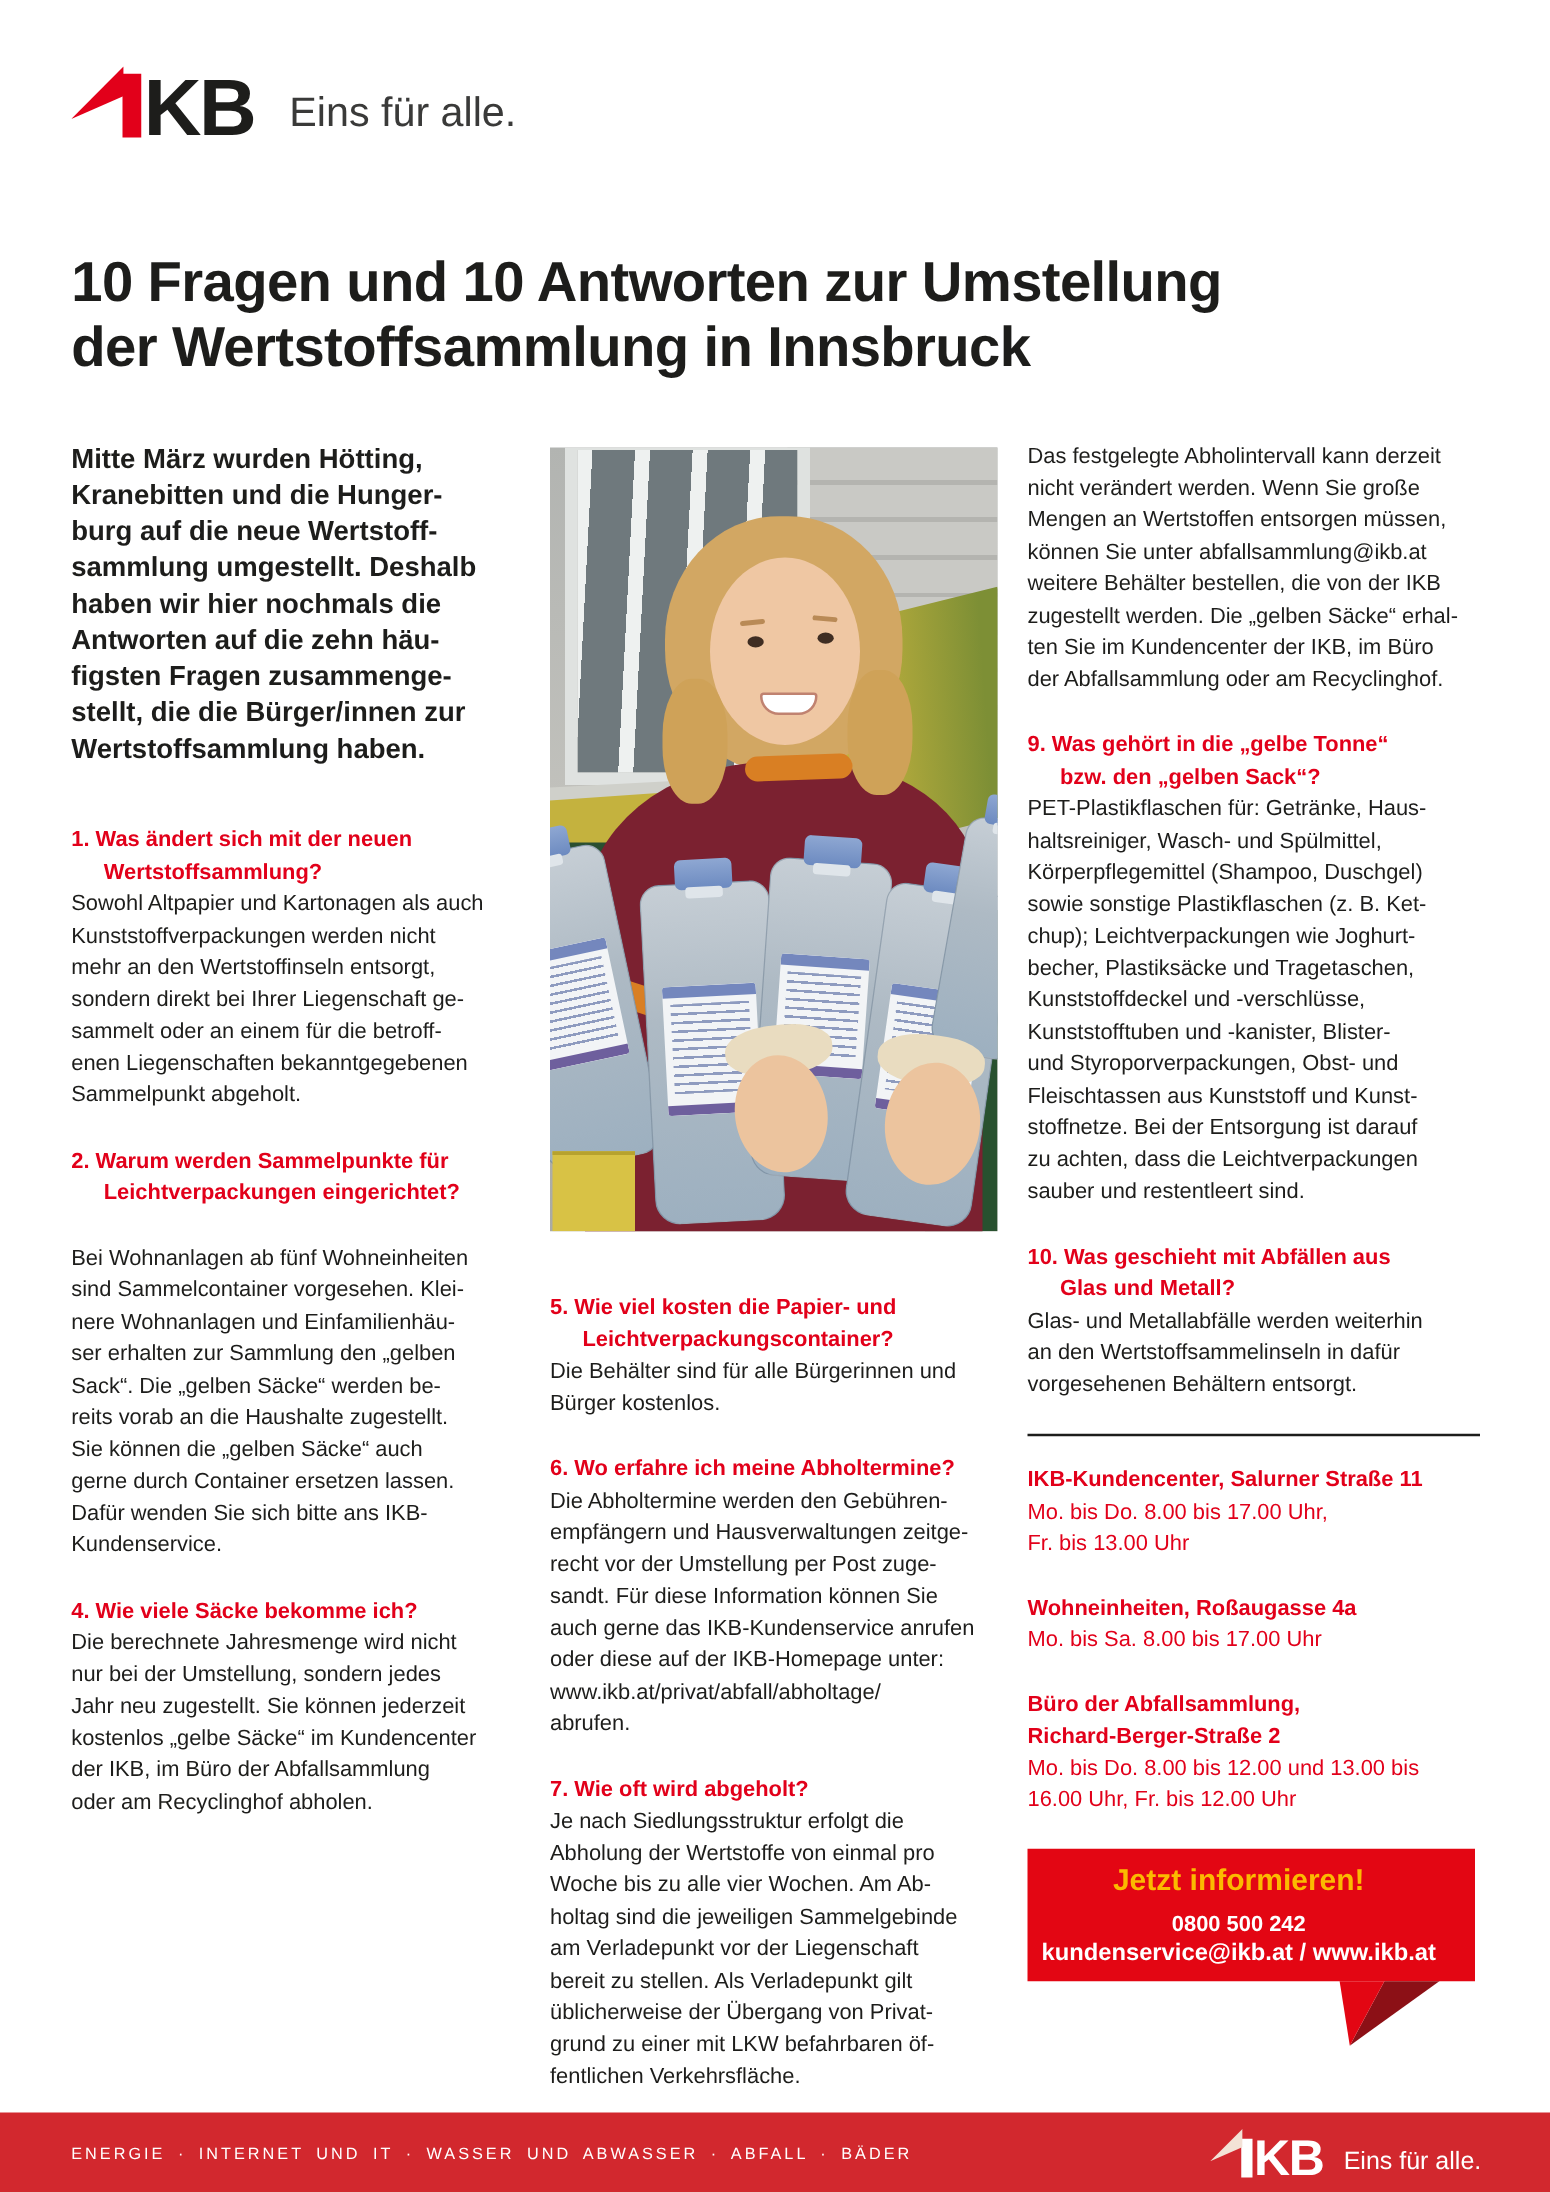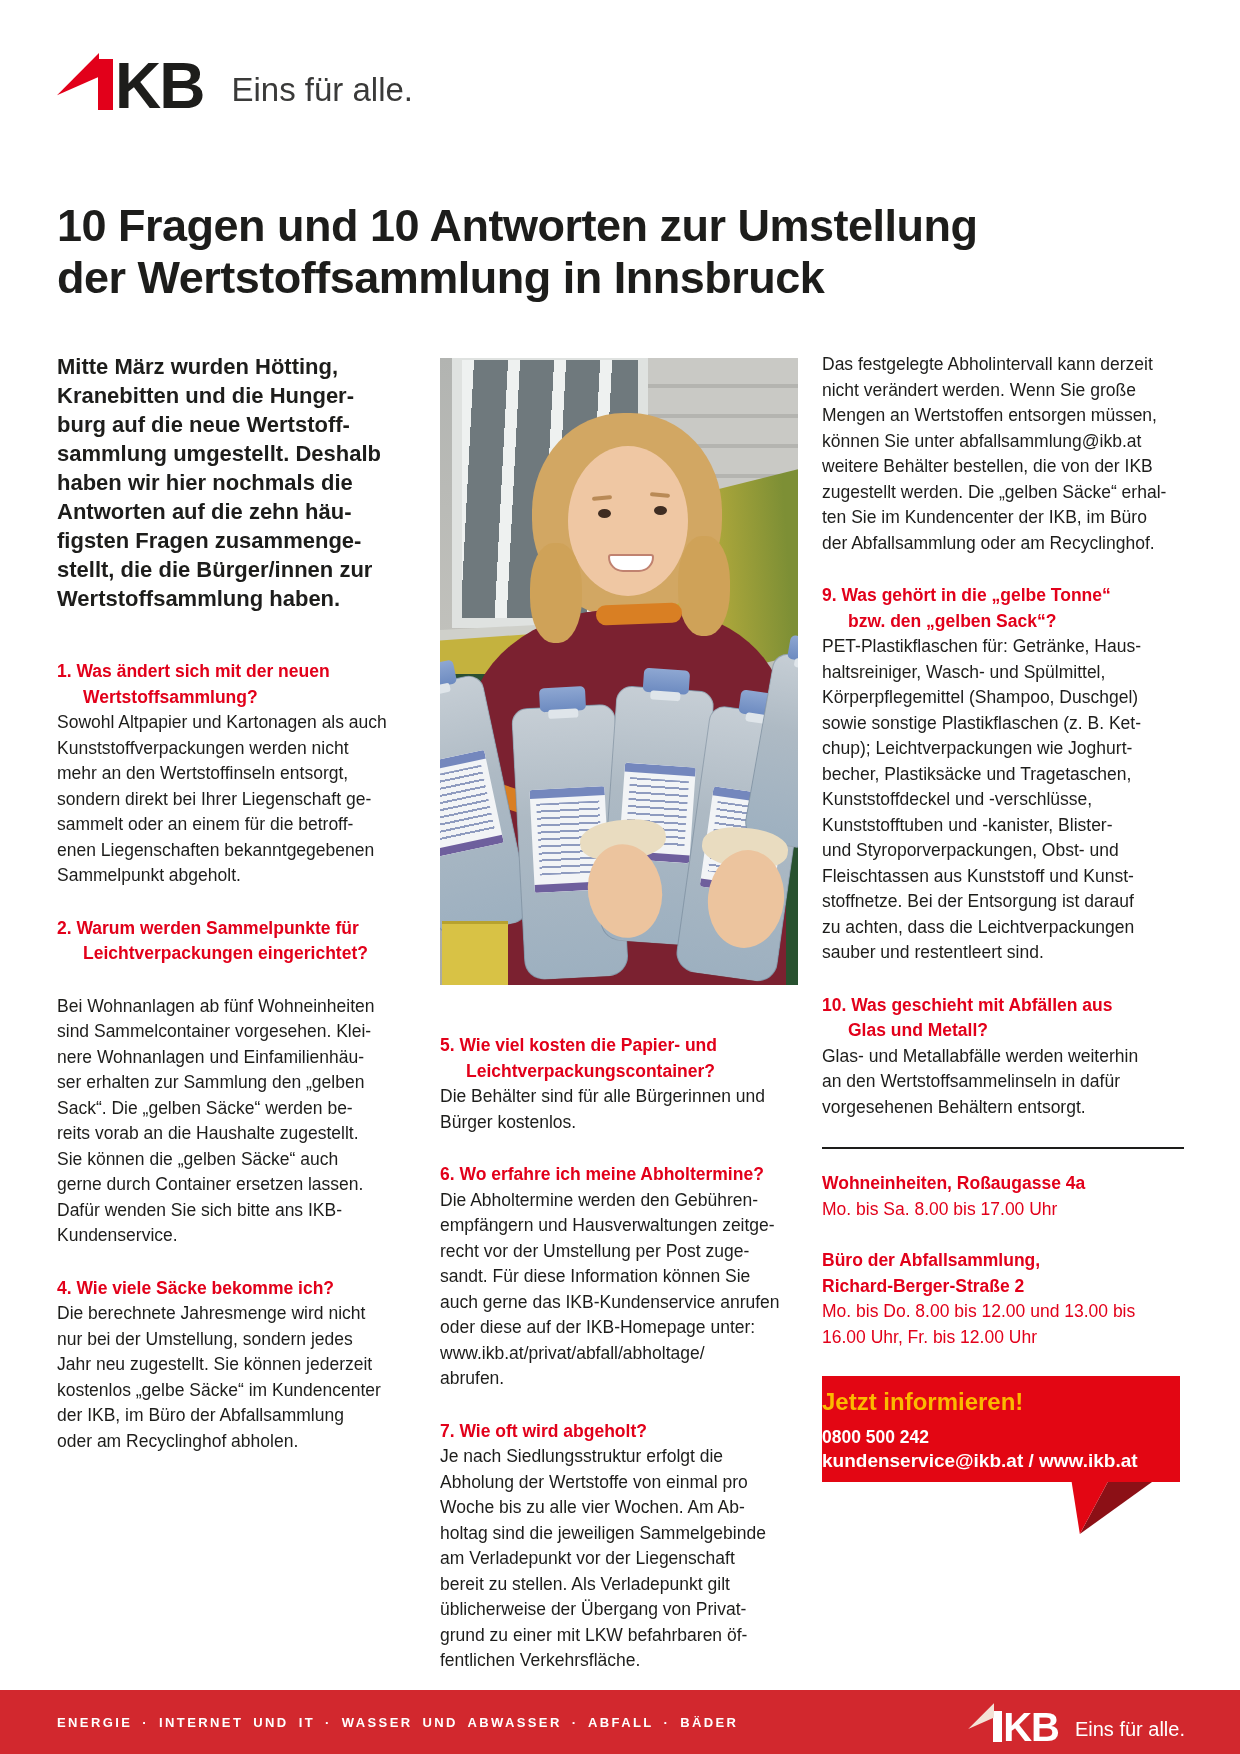--- a/index.html
+++ b/index.html
@@ -36,33 +36,33 @@
   .qa{margin:0 0 27px 0;}
   .q-head{color:var(--red);font-weight:bold;white-space:pre-line;
     padding-left:26px;text-indent:-26px;margin:0;}
   .q-body{white-space:pre-line;margin:0;}
   
   .divider{border:none;border-top:2px solid #1d1d1b;width:362px;margin:20px 0 22px 0;}
   .contact-title{color:var(--red);font-weight:bold;white-space:pre-line;margin:0;}
   .contact-hours{color:var(--red);white-space:pre-line;margin:0 0 26px 0;}
   
   .info-box{width:358px;height:106px;background:var(--box-red);color:#fff;
-    text-align:left;padding:13px 20px 0 0;margin-top:6px;}
+    text-align:center;padding:13px 20px 0 0;margin-top:6px;}
   .info-box .title{color:var(--yellow);font-size:24px;font-weight:bold;margin:0 0 10px 0;}
   .info-box .phone{font-size:17.5px;font-weight:bold;margin:0;line-height:24px;}
   .info-box .links{font-size:19px;font-weight:bold;margin:0;line-height:24px;}
   .box-tail{position:relative;width:358px;height:54px;}
   .box-tail .t-bright{position:absolute;right:28px;top:0;width:82px;height:52px;
     background:var(--box-red);clip-path:polygon(2% 0,46% 0,12% 100%);}
   .box-tail .t-dark{position:absolute;right:28px;top:0;width:82px;height:52px;
     background:#8c1016;clip-path:polygon(46% 0,100% 0,12% 100%);}
   
   .footer{position:absolute;left:0;top:1690px;width:1240px;height:64px;
     background:var(--footer-red);display:flex;align-items:center;}
-  .footer .services{margin-left:57px;color:#fff;font-size:13px;font-weight:bold;
+  .footer .services{margin-left:57px;color:#fff;font-size:13px;font-weight:normal;
     letter-spacing:2.4px;word-spacing:4px;}
   .footer-logo{position:absolute;right:55px;top:12px;height:40px;display:flex;align-items:flex-end;}
   .footer-logo .flag{width:26px;height:27px;background:#f3e2d6;
     clip-path:polygon(100% 0,100% 54%,0 96%);align-self:flex-start;margin-top:1px;}
   .footer-logo .stem{width:9px;height:31px;background:#fff;margin-left:-1px;}
   .footer-logo .kb{font-size:40px;font-weight:bold;color:#fff;line-height:29px;letter-spacing:-1px;margin-left:1px;}
   .footer-logo .tagline{font-size:20px;color:#fff;margin-left:16px;line-height:25px;}
   
   .photo{position:relative;width:358px;height:627px;margin:6px 0 48px 0;overflow:hidden;
     background:linear-gradient(180deg,#b2b4b1 0%,#c1c1bc 45%,#a9aaa5 100%);}
@@ -302,20 +302,25 @@
     <p class="q-head">10. Was geschieht mit Abfällen aus
 Glas und Metall?</p>
     <p class="q-body">Glas- und Metallabfälle werden weiterhin
 an den Wertstoffsammelinseln in dafür
 vorgesehenen Behältern entsorgt.</p>
   </div>
 
   <hr class="divider">
 
   <div>
+    <p class="contact-title">IKB-Kundencenter, Salurner Straße 11</p>
+    <p class="contact-hours">Mo. bis Do. 8.00 bis 17.00 Uhr,
+Fr. bis 13.00 Uhr</p>
+  </div>
+  <div>
     <p class="contact-title">Wohneinheiten, Roßaugasse 4a</p>
     <p class="contact-hours">Mo. bis Sa. 8.00 bis 17.00 Uhr</p>
   </div>
   <div>
     <p class="contact-title">Büro der Abfallsammlung,
 Richard-Berger-Straße 2</p>
     <p class="contact-hours">Mo. bis Do. 8.00 bis 12.00 und 13.00 bis
 16.00 Uhr, Fr. bis 12.00 Uhr</p>
   </div>
 

